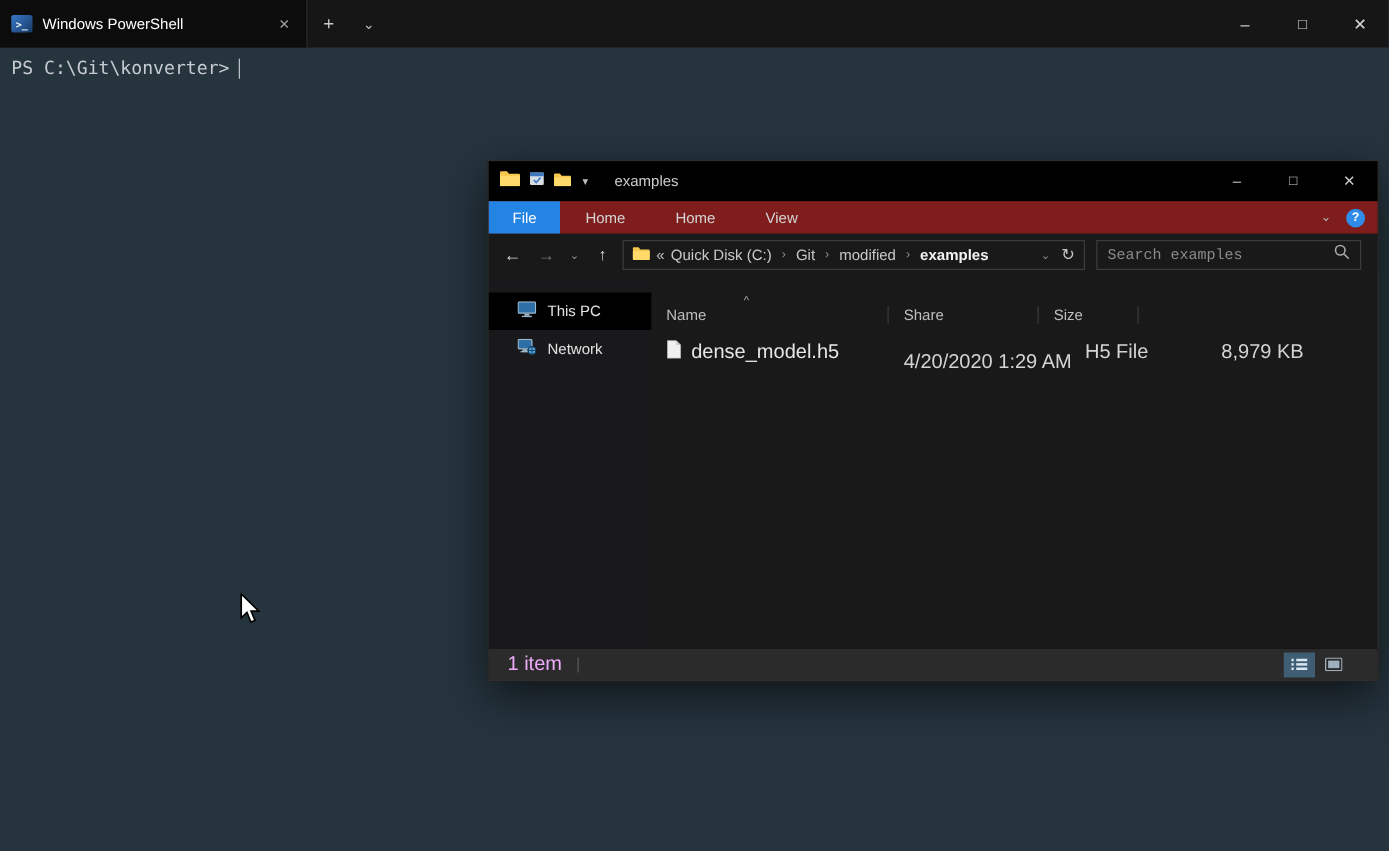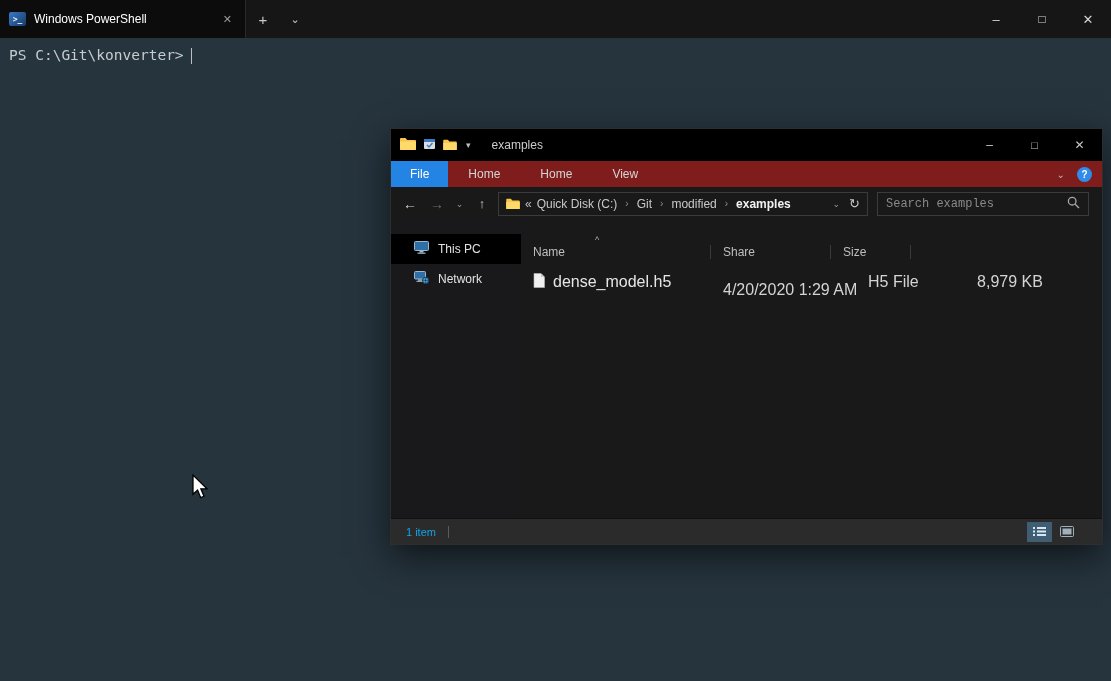--- a/index.html
+++ b/index.html
@@ -65,21 +65,21 @@
   .col { position:relative; padding-left:12px; height:100%; display:flex; align-items:center; }
   .col::after { content:""; position:absolute; right:0; top:6px; bottom:6px; width:1px; background:#3a3a3a; }
   .col-name { width:190px; } .col-date { width:145px; } .col-type { width:120px; } .col-size { width:80px; }
   .sort-ind { position:absolute; top:-3px; left:74px; color:#b2b2b2; font-size:9px; line-height:9px; }
   .file-row { display:flex; height:26px; align-items:center; color:#d4d4d4; font-size:16px; margin-top:4px; }
   .cell { padding-left:12px; overflow:hidden; white-space:nowrap; }
   .cell-name { width:190px; display:flex; align-items:center; gap:8px; color:#e6e6e6; }
   .cell-date { width:145px;margin-top:16px; } .cell-type { width:120px; }
   .cell-size { width:80px; text-align:center; padding-right:12px; padding-left:0; }
 
-  .status-bar { height:26px; background:#2b2b2b; border-top:1px solid #101010; display:flex; align-items:center; padding:0 23px 0 15px; gap:12px; color:#0ea5e9; font-size:11px; flex:0 0 auto; }
+  .status-bar { height:26px; background:#2b2b2b; border-top:1px solid #101010; display:flex; align-items:center; padding:0 23px 0 15px; gap:12px; color:#f0abfc; font-size:16px; flex:0 0 auto; }
   .status-div { width:1px; height:12px; background:#5a5a5a; }
   .status-views { margin-left:auto; display:flex; gap:2px; }
   .view-btn { width:25px; height:20px; display:flex; align-items:center; justify-content:center; }
   .view-btn.active { background:#3f5e73; }
 
   .mouse { position:absolute; left:192px; top:474px; pointer-events:none; }
 </style>
 </head>
 <body>
 

